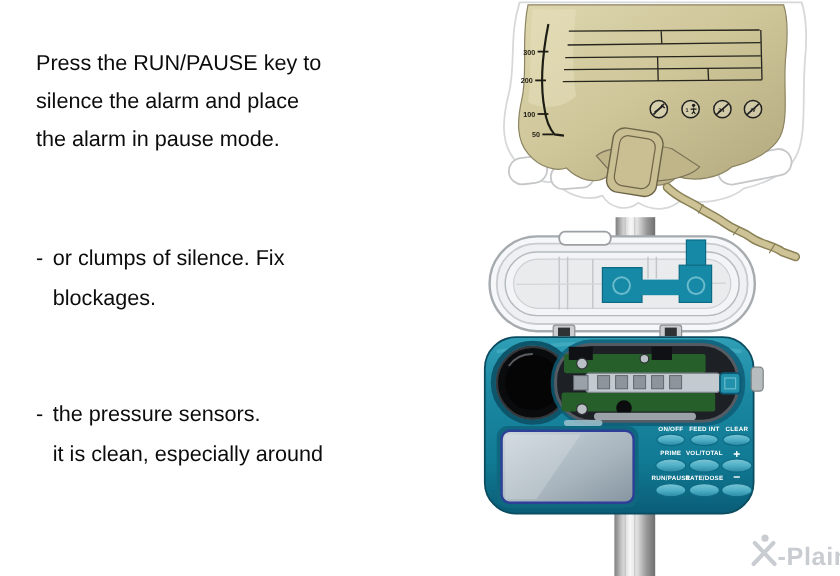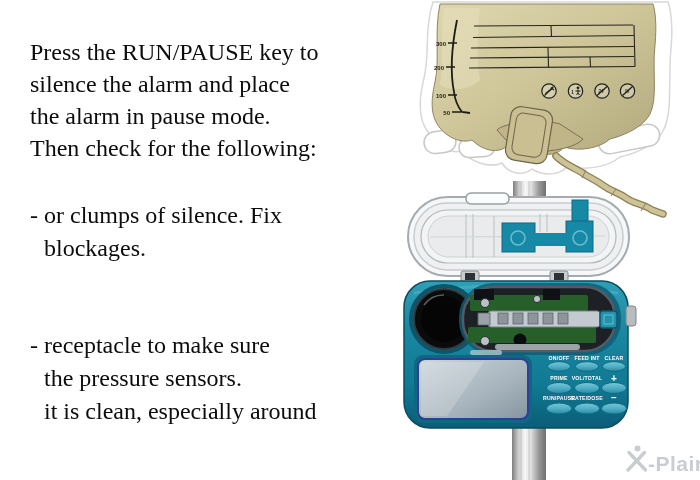--- a/index.html
+++ b/index.html
@@ -1,18 +1,18 @@
 <!DOCTYPE html>
 <html><head>
 <meta charset="utf-8">
 <style>
   html,body{margin:0;padding:0;background:#fff;}
   .canvas{position:relative;width:700px;height:480px;background:#ffffff;overflow:hidden;
           font-family:"Liberation Sans",sans-serif;}
-  .text-block{position:absolute;color:#0c0c0c;font-size:24px;font-family:Liberation Serif, serif;}
+  .text-block{position:absolute;color:#0c0c0c;font-size:18px;}
   .para{left:30px;top:36px;}
   .para .tline{display:block;height:32px;line-height:32px;white-space:nowrap;}
   .bullet{display:flex;}
   .bullet .marker{width:14px;line-height:33px;}
   .bullet .blines div{height:33px;line-height:33px;white-space:nowrap;}
   #bullet1{left:30px;top:199px;}
   #bullet2{left:30px;top:329px;}
   .illustration{position:absolute;left:390px;top:0;width:310px;height:480px;}
   svg text{font-family:"Liberation Sans",sans-serif;}
   .keylabel{font-size:5.2px;font-weight:bold;fill:#ffffff;letter-spacing:.2px;}
@@ -23,35 +23,33 @@
 </style>
 </head>
 <body>
 
 <div class="canvas">
 
   <div class="text-block para">
     <span class="tline">Press the RUN/PAUSE key to</span>
     <span class="tline">silence the alarm and place</span>
     <span class="tline">the alarm in pause mode.</span>
-    <span class="tline">Then check for the following:</span>
   </div>
 
   <div id="bullet1" class="text-block bullet">
     <span class="marker">-</span>
     <span class="blines">
       <div>or clumps of silence. Fix</div>
       <div>blockages.</div>
     </span>
   </div>
 
   <div id="bullet2" class="text-block bullet">
     <span class="marker">-</span>
     <span class="blines">
-      <div>receptacle to make sure</div>
       <div>the pressure sensors.</div>
       <div>it is clean, especially around</div>
     </span>
   </div>
 
   <svg class="illustration" viewBox="390 0 310 480">
     <defs>
       <linearGradient id="khakiGrad" x1="0" y1="0" x2="1" y2="1">
         <stop offset="0" stop-color="#ded7ae"></stop>
         <stop offset="0.45" stop-color="#cfc69a"></stop>

